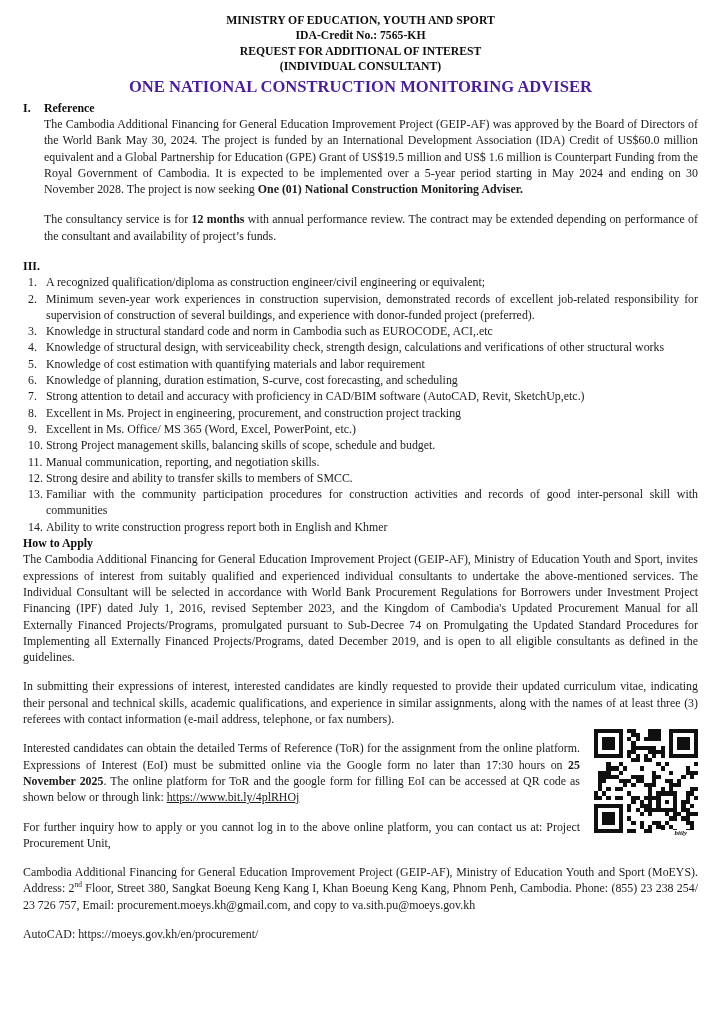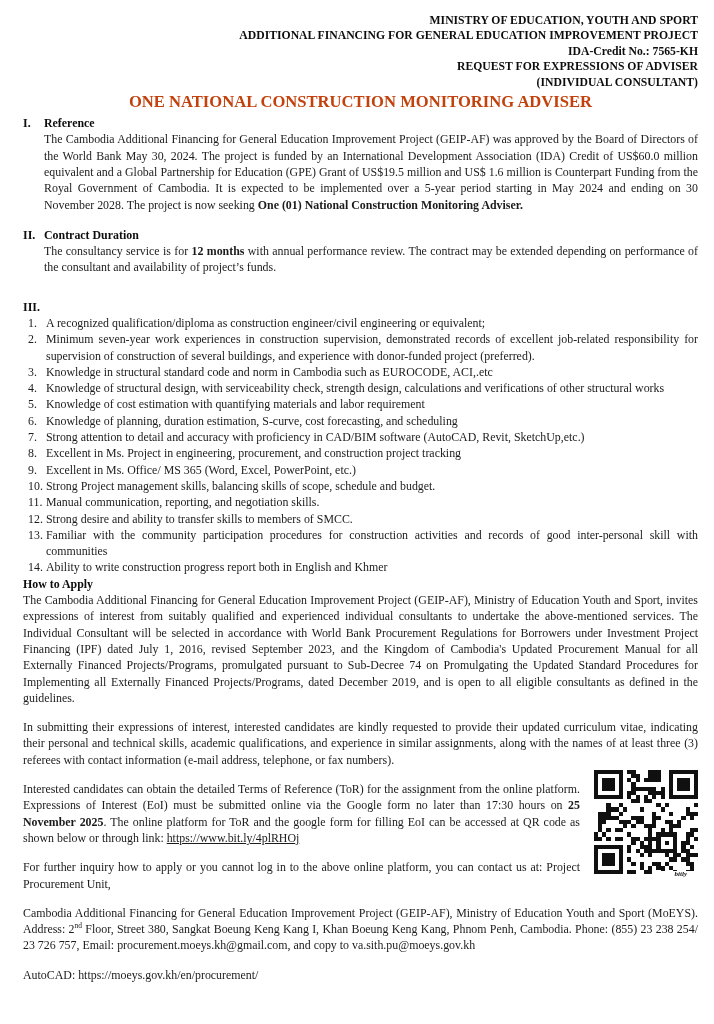--- a/index.html
+++ b/index.html
@@ -6,32 +6,32 @@
   html,body { margin:0; padding:0; }
   body {
     width:714px; height:1024px; overflow:hidden;
     background:#ffffff;
     font-family:"Liberation Serif","DejaVu Serif",serif;
     font-size:11.9px; line-height:16.3px; color:#1b1b1b;
   }
   .page { padding:13px 16px 0 23px; width:714px; }
 
   .doc-header .hline {
-    text-align:right; font-weight:700; font-size:11.7px; line-height:15.4px; color:#0d0d0d;
+    text-align:center; font-weight:700; font-size:11.7px; line-height:15.4px; color:#0d0d0d;
   }
   .title {
     text-align:center; font-weight:700; font-size:16.6px; line-height:20px;
-    margin-top:2px; color:#c2410c;
+    margin-top:2px; color:#4c1d95;
   }
 
   .sec { margin-top:14px; }
   .sec.first { margin-top:3px; }
   .sec-head { display:flex; font-weight:700; color:#0d0d0d; }
   .rn { flex:0 0 21px; }
-  .rn.wide { flex:0 0 26px;margin-top:9px; }
+  .rn.wide { flex:0 0 26px; }
   .sec-body { margin:0 0 0 21px; text-align:justify; }
 
   .qlist { list-style:none; margin:0; padding:0 0 0 5px; }
   .qlist li { display:flex; }
   .li-num { flex:0 0 18px; }
   .li-txt { flex:1; text-align:justify; }
 
   .hta-head { font-weight:700; color:#0d0d0d; }
   .p { margin:13px 0 0 0; text-align:justify; }
   .p.p0 { margin-top:0; }
@@ -49,40 +49,35 @@
     background:#fff; padding:0 17px;
   }
 </style>
 </head>
 <body>
 
 <div class="page">
 
   <div class="doc-header">
     <div class="hline">MINISTRY OF EDUCATION, YOUTH AND SPORT</div>
-    <div class="hline">ADDITIONAL FINANCING FOR GENERAL EDUCATION IMPROVEMENT PROJECT</div>
     <div class="hline">IDA-Credit No.: 7565-KH</div>
-    <div class="hline">REQUEST FOR EXPRESSIONS OF ADVISER</div>
+    <div class="hline">REQUEST FOR ADDITIONAL OF INTEREST</div>
     <div class="hline">(INDIVIDUAL CONSULTANT)</div>
     <div class="title">ONE NATIONAL CONSTRUCTION MONITORING ADVISER</div>
   </div>
 
   <div class="sec first">
     <div class="sec-head">
       <span class="rn">I.</span>
       <span>Reference</span>
     </div>
     <p class="sec-body"><span>The Cambodia Additional Financing for General Education Improvement Project (GEIP-AF) was approved by the Board of Directors of the World Bank May 30, 2024. The project is funded by an International Development Association (IDA) Credit of US$60.0 million equivalent and a Global Partnership for Education (GPE) Grant of US$19.5 million and US$ 1.6 million is Counterpart Funding from the Royal Government of Cambodia. It is expected to be implemented over a 5-year period starting in May 2024 and ending on 30 November 2028. The project is now seeking </span><span class="b">One (01) National Construction Monitoring Adviser.</span></p>
   </div>
 
   <div class="sec">
-    <div class="sec-head">
-      <span class="rn">II.</span>
-      <span>Contract Duration</span>
-    </div>
     <p class="sec-body"><span>The consultancy service is for </span><span class="b">12 months</span><span> with annual performance review. The contract may be extended depending on performance of the consultant and availability of project’s funds.</span></p>
   </div>
 
   <div class="sec">
     <div class="sec-head">
       <span class="rn wide">III.</span>
     </div>
     <ol class="qlist">
         <li>
           <span class="li-num">1.</span>

